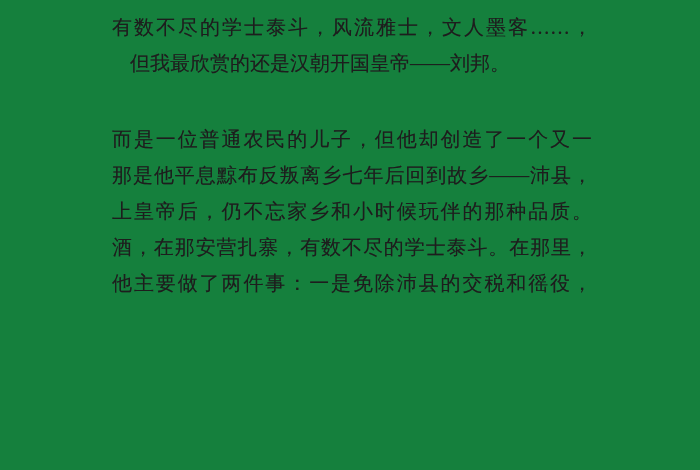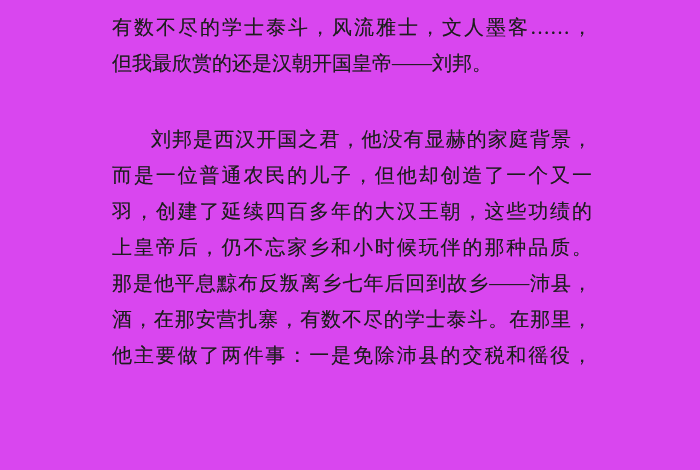--- a/index.html
+++ b/index.html
@@ -4,21 +4,21 @@
 <style>
   html, body {
     margin: 0;
     padding: 0;
     background: #ffffff;
   }
   .page {
     position: relative;
     width: 700px;
     height: 470px;
-    background: #d946ef;
+    background: #15803d;
     overflow: hidden;
     font-family: "Liberation Serif", "DejaVu Serif", serif;
   }
   .text-block {
     position: absolute;
     left: 112px;
     top: 9px;
     width: 480px;
     color: #1f1f1f;
     font-size: 20px;
@@ -38,40 +38,39 @@
     display: block;
     height: 36px;
     white-space: nowrap;
     text-align: justify;
     text-align-last: justify;
     overflow: hidden;
   }
   .line.para-end {
     text-align: right;
     text-align-last: left; 
+    margin-left: 18px;
   }
   .line.indent-first {
     padding-left: 39px; 
   }
 </style>
 </head>
 <body>
 
 <div class="page">
   <div class="text-block">
 
     <div class="paragraph">
       <span class="line">有数不尽的学士泰斗，风流雅士，文人墨客……，</span>
       <span class="line para-end">但我最欣赏的还是汉朝开国皇帝——刘邦。</span>
     </div>
 
     <div class="paragraph">
-      <span class="line indent-first">刘邦是西汉开国之君，他没有显赫的家庭背景，</span>
       <span class="line">而是一位普通农民的儿子，但他却创造了一个又一</span>
-      <span class="line">羽，创建了延续四百多年的大汉王朝，这些功绩的</span>
+      <span class="line">那是他平息黥布反叛离乡七年后回到故乡——沛县，</span>
       <span class="line">上皇帝后，仍不忘家乡和小时候玩伴的那种品质。</span>
-      <span class="line">那是他平息黥布反叛离乡七年后回到故乡——沛县，</span>
       <span class="line">酒，在那安营扎寨，有数不尽的学士泰斗。在那里，</span>
       <span class="line">他主要做了两件事：一是免除沛县的交税和徭役，</span>
     </div>
 
   </div>
 </div>
 
 </body></html>

